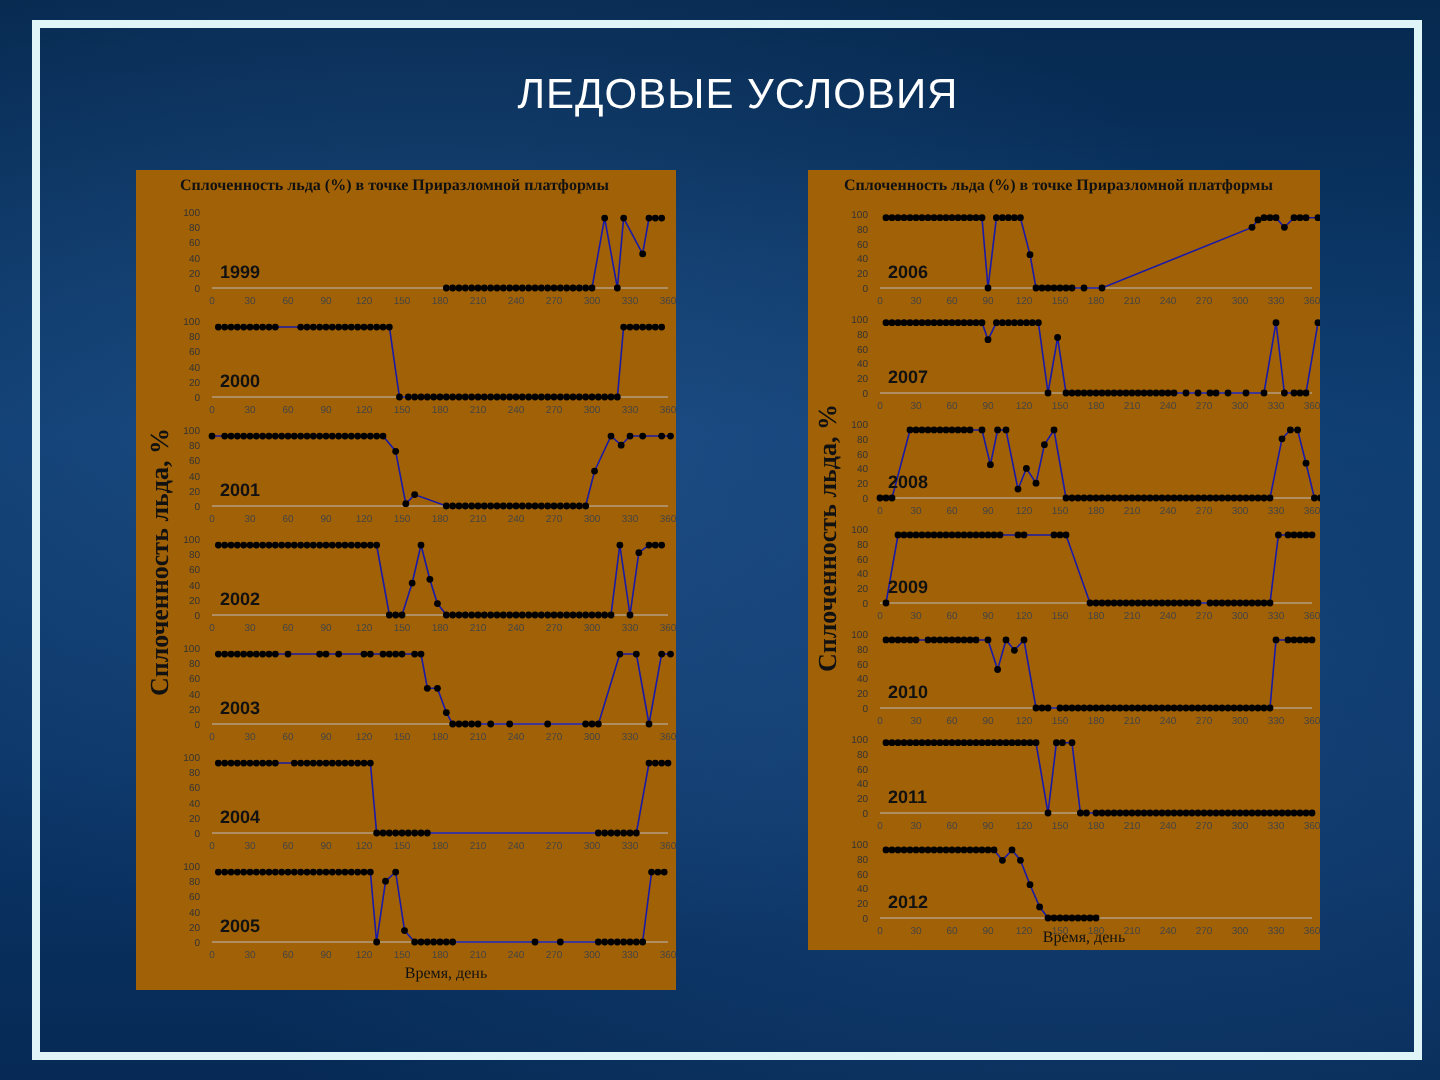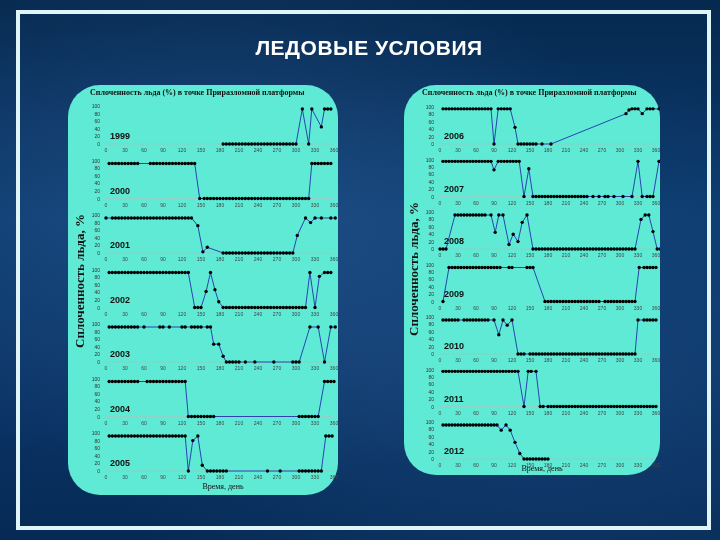--- a/index.html
+++ b/index.html
@@ -7,23 +7,23 @@
     background:#0a2f5c;
     font-family:"Liberation Sans",sans-serif;}
   .bg{position:absolute;inset:0;
     background:
       radial-gradient(ellipse at 30% 40%, rgba(60,110,170,0.35), transparent 60%),
       radial-gradient(ellipse at 75% 70%, rgba(40,90,150,0.35), transparent 60%),
       linear-gradient(180deg,#06294f 0%,#0b3a6e 40%,#0a3466 70%,#062a55 100%);}
   .frame{position:absolute;left:16px;top:10px;width:687px;height:512px;
     border:4px solid #dff5f7;box-sizing:content-box;}
   .title{position:absolute;left:0;top:36px;width:720px;text-align:center;
-    color:#ffffff;font-weight:bold;font-size:21px;letter-spacing:0.5px;
+    color:#ffffff;font-weight:normal;font-size:21px;letter-spacing:0.5px;
     padding-left:18px;box-sizing:border-box;}
-  .panel{position:absolute;background:#5eead4;border-radius:32px;}
+  .panel{position:absolute;background:#a16207;}
   .panel svg{position:absolute;left:0;top:0;}
   .ylab{position:absolute;color:#111;font-family:"Liberation Serif",serif;
     font-size:13px;font-weight:bold;white-space:nowrap;
     transform-origin:left top;transform:rotate(-90deg);}
 </style>
 </head>
 <body>
 
 <div class="bg"></div>
 <div class="frame"></div>

